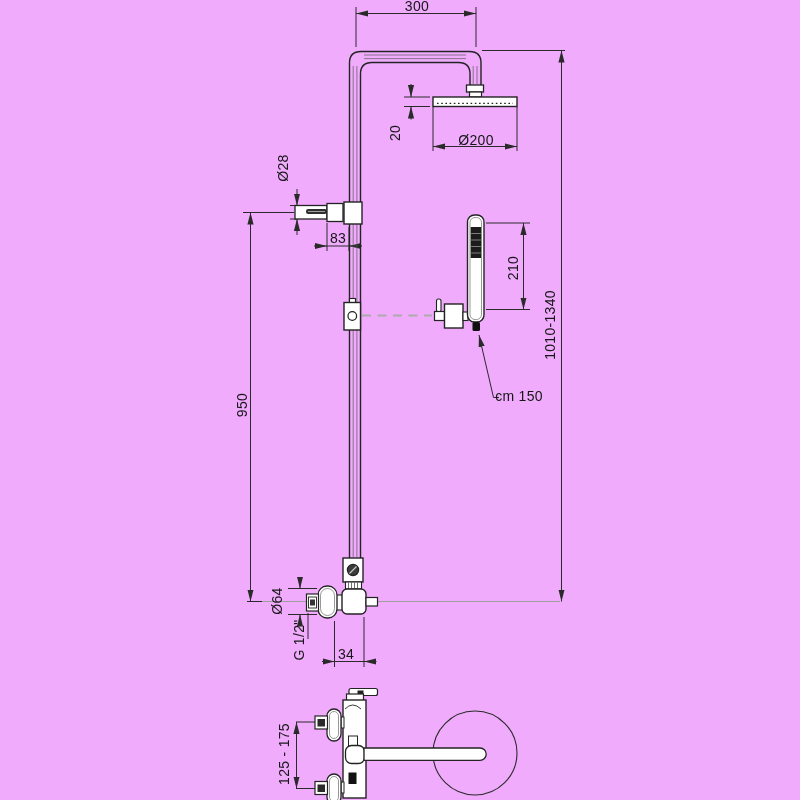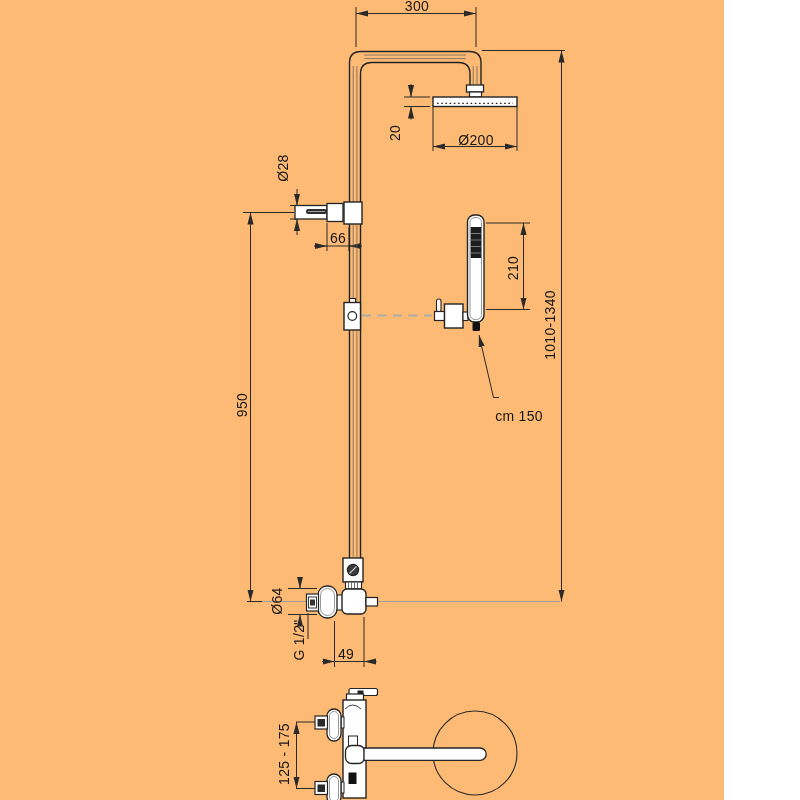--- a/index.html
+++ b/index.html
@@ -1,17 +1,17 @@
 <!DOCTYPE html>
 <html><head>
 <meta charset="utf-8">
 <title>Technical Drawing</title>
 <style>
   html,body{margin:0;padding:0;background:#ffffff;}
-  .canvas{position:relative;width:724px;height:800px;background:#fdba74;overflow:hidden;
+  .canvas{position:relative;width:800px;height:800px;background:#f0abfc;overflow:hidden;
           font-family:"Liberation Sans",sans-serif;}
   .canvas svg{position:absolute;left:0;top:0;}
   .hlabel{position:absolute;transform:translate(-50%,-50%);
           font:14px "Liberation Sans",sans-serif;color:#161616;white-space:nowrap;letter-spacing:.3px;}
   .vlabel{position:absolute;transform:translate(-50%,-50%) rotate(-90deg);
           font:14px "Liberation Sans",sans-serif;color:#161616;white-space:nowrap;letter-spacing:.3px;}
 </style>
 </head>
 <body>
 
@@ -210,23 +210,23 @@
 
     <rect x="345.5" y="745.5" width="19" height="18" rx="6" stroke-width="1.3"></rect>
     <path d="M364,748 L480,748 A6.2,6.2 0 0 1 480,760.4 L364,760.4 Z" stroke-width="1.3"></path>
   </g>
 </svg>
 
 <span class="hlabel" style="left:417px;top:6px">300</span>
 <span class="hlabel" style="left:476px;top:140px">Ø200</span>
 <span class="vlabel" style="left:395px;top:133px">20</span>
 <span class="vlabel" style="left:283px;top:168px">Ø28</span>
-<span class="hlabel" style="left:338px;top:238px">66</span>
+<span class="hlabel" style="left:338px;top:238px">83</span>
 <span class="vlabel" style="left:513px;top:268px">210</span>
 <span class="vlabel" style="left:550px;top:325px">1010-1340</span>
 <span class="vlabel" style="left:242px;top:405px">950</span>
-<span class="hlabel" style="left:519px;top:416px">cm 150</span>
+<span class="hlabel" style="left:519px;top:396px">cm 150</span>
 <span class="vlabel" style="left:277px;top:601px">Ø64</span>
 <span class="vlabel" style="left:299px;top:640px">G 1/2"</span>
-<span class="hlabel" style="left:346px;top:654px">49</span>
+<span class="hlabel" style="left:346px;top:654px">34</span>
 <span class="vlabel" style="left:284px;top:754px">125 - 175</span>
 
 </div>
 
 </body></html>

